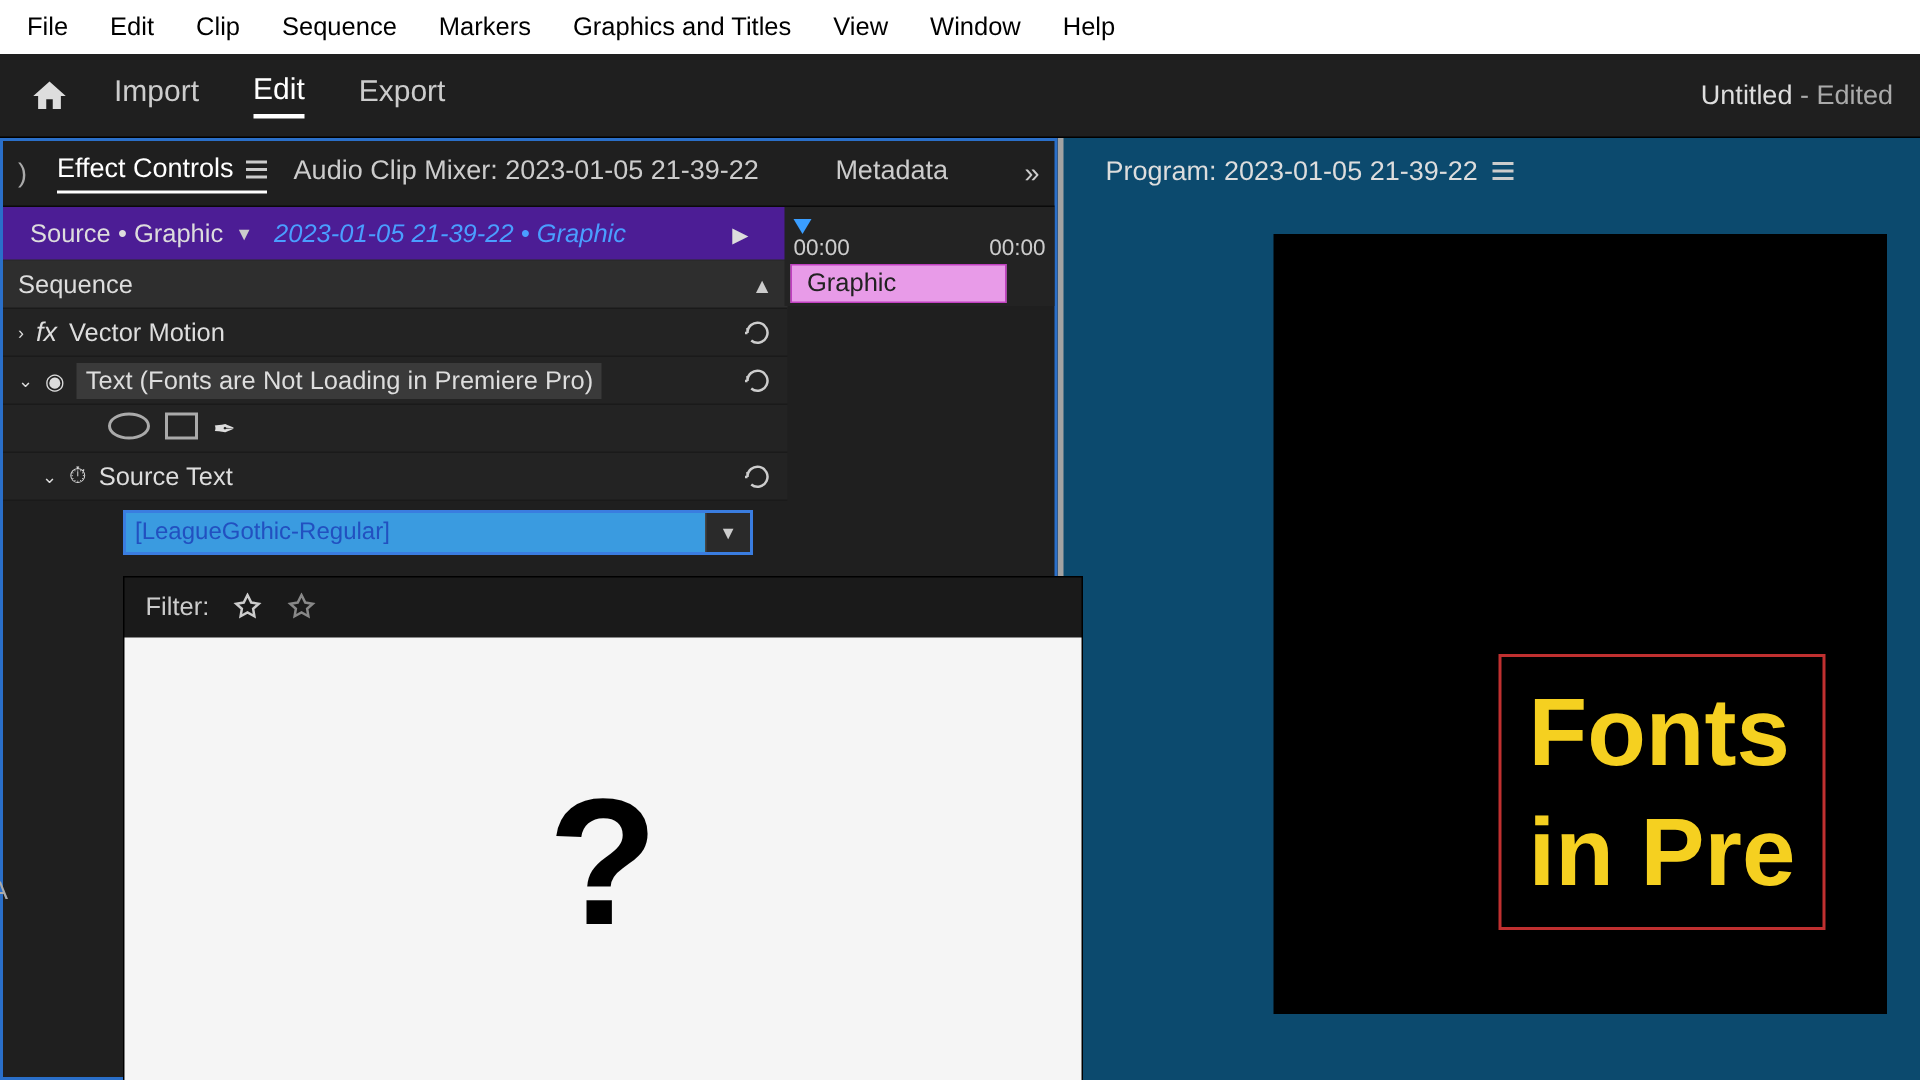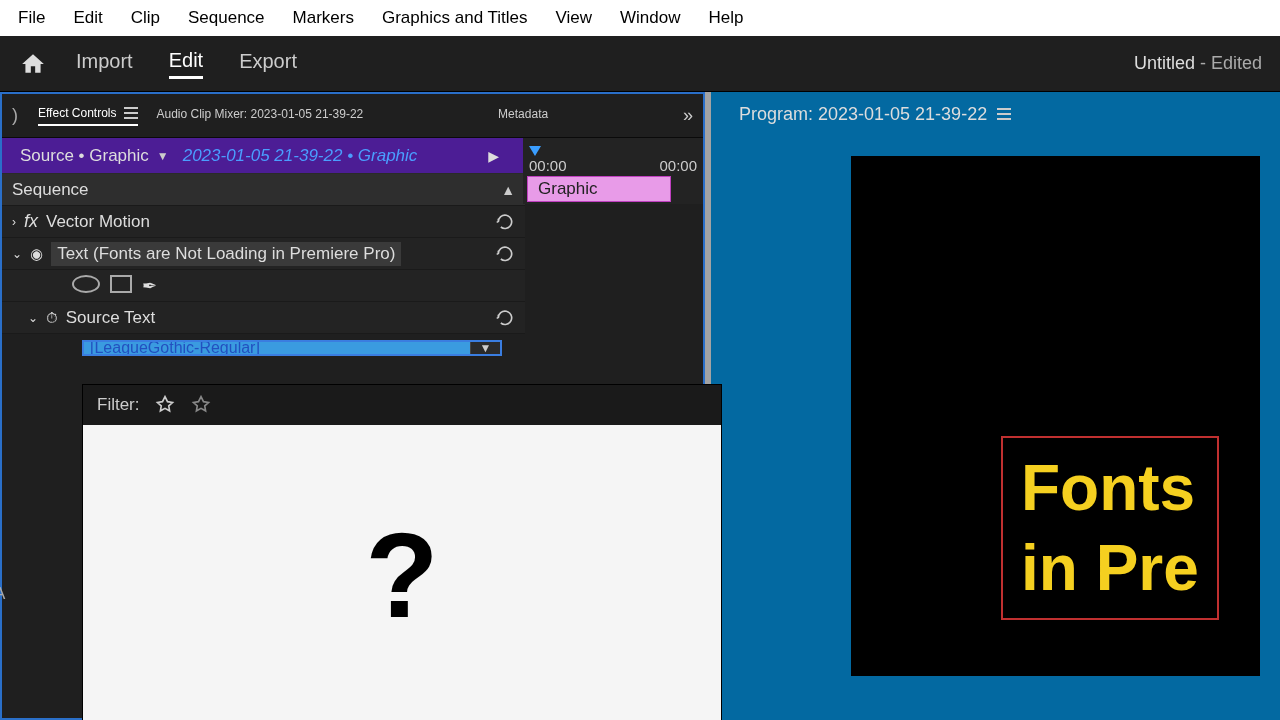--- a/index.html
+++ b/index.html
@@ -19,21 +19,21 @@
 
 
 .main { display: flex; height: calc(720px - 36px - 56px); }
 
 
 .left-group { width: 705px; border: 2px solid #2a6fc9; background: #1f1f1f; position: relative; }
 
 
 .panel-tabs { height: 44px; display: flex; align-items: center; padding: 0 10px; border-bottom: 1px solid #0a0a0a; }
 .paren { color: #aaa; font-size: 18px; margin-right: 20px; }
-.paneltab { font-size: 12px; color: #ccc; margin-right: 18px; cursor: pointer; padding-bottom: 4px; display: flex; align-items: center; gap: 8px; }
+.paneltab { font-size: 18px; color: #ccc; margin-right: 18px; cursor: pointer; padding-bottom: 4px; display: flex; align-items: center; gap: 8px; }
 .paneltab.active { color: #fff; border-bottom: 2px solid #fff; }
 .ham { display: inline-flex; flex-direction: column; gap: 3px; }
 .ham span { width: 14px; height: 2px; background: #ccc; display: block; }
 .chev-right { margin-left: auto; color: #ccc; font-size: 18px; cursor: pointer; }
 
 
 .source-row { height: 36px; display: flex; align-items: center; padding: 0 18px; font-size: 17px; color: #ddd; border-bottom: 1px solid #2a2a2a; background: #4c1d95; }
 .source-row .link { color: #4a9eff; margin: 0 6px; font-style: italic; }
 .dd-caret { margin: 0 8px; font-size: 12px; color: #ccc; }
 .play-tri { margin-left: auto; margin-right: 8px; color: #ddd; font-size: 14px; cursor: pointer; }
@@ -59,34 +59,34 @@
 .eye-icon { margin-right: 8px; font-size: 15px; }
 .text-entry { background: #3a3a3a; padding: 2px 6px; }
 .shape-tools { display: flex; gap: 10px; padding-left: 60px; }
 .tool-ellipse { width: 28px; height: 18px; border: 2px solid #aaa; border-radius: 50%; cursor: pointer; }
 .tool-rect { width: 22px; height: 18px; border: 2px solid #aaa; cursor: pointer; }
 .tool-pen { font-size: 18px; color: #ddd; cursor: pointer; }
 .stopwatch { margin-right: 8px; font-size: 15px; }
 
 
 .font-dd-row { padding: 6px 80px 6px 80px; }
-.font-dd { display: flex; align-items: center; border: 2px solid #3a7de0; background: #737373; height: 16px; width: 420px; }
+.font-dd { display: flex; align-items: center; border: 2px solid #3a7de0; background: #737373; height: 30px; width: 420px; }
 .font-dd input { flex: 1; border: none; outline: none; height: 100%; padding: 0 6px; font-size: 16px; color: #2250c0; background: #3a9be0; }
 .font-dd input::selection { background: #2250c0; color: #fff; }
 .font-dd-btn { width: 30px; height: 100%; background: #2a2a2a; color: #ccc; display: flex; align-items: center; justify-content: center; cursor: pointer; font-size: 12px; border-left: 1px solid #444; }
 
 
 .font-popup { position: absolute; left: 80px; top: 290px; width: 640px; background: #1a1a1a; border: 1px solid #000; z-index: 10; }
 .filter-row { height: 40px; display: flex; align-items: center; padding: 0 14px; gap: 14px; color: #ccc; font-size: 17px; }
 .filter-icon { width: 22px; height: 22px; cursor: pointer; display: flex; align-items: center; justify-content: center; }
 .font-list { background: #f5f5f5; height: 300px; display: flex; align-items: center; justify-content: center; }
 .qmark { font-size: 120px; font-weight: 900; color: #000; }
 
 
-.right-group { flex: 1; background: #0369a1; padding-left: 20px; border-left: 6px solid #a3a3a3; }
+.right-group { flex: 1; background: #0c4a6e; padding-left: 20px; border-left: 4px solid #a3a3a3; }
 .program-tabs { height: 44px; display: flex; align-items: center; font-size: 18px; color: #ddd; padding: 0 8px; gap: 10px; }
 .program-monitor { margin-top: 20px; margin-left: 120px; width: 409px; height: 520px; background: #000; position: relative; overflow: hidden; }
 .text-frame { position: absolute; left: 150px; top: 280px; border: 2px solid #c03030; padding: 10px 18px; }
 .text-frame .ln { font-size: 64px; font-weight: 700; color: #f5d020; line-height: 1.25; white-space: nowrap; }
 
 .hidden-letter { position: absolute; left: -8px; top: 490px; color: #aaa; font-size: 17px; }
 </style>
 </head>
 <body>
 

